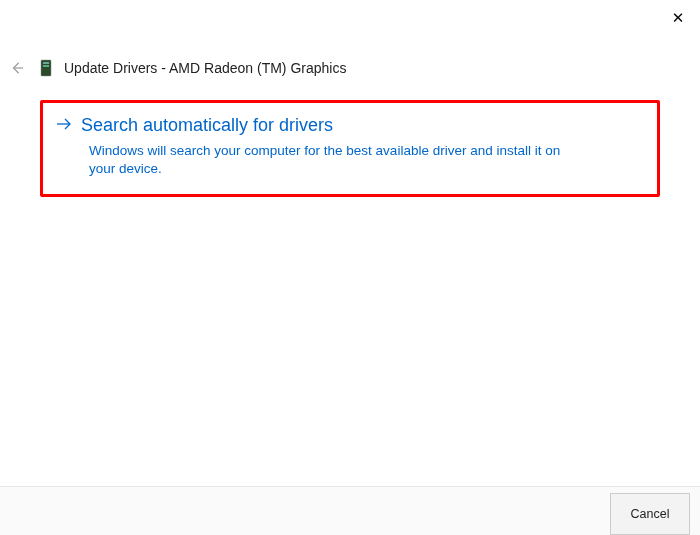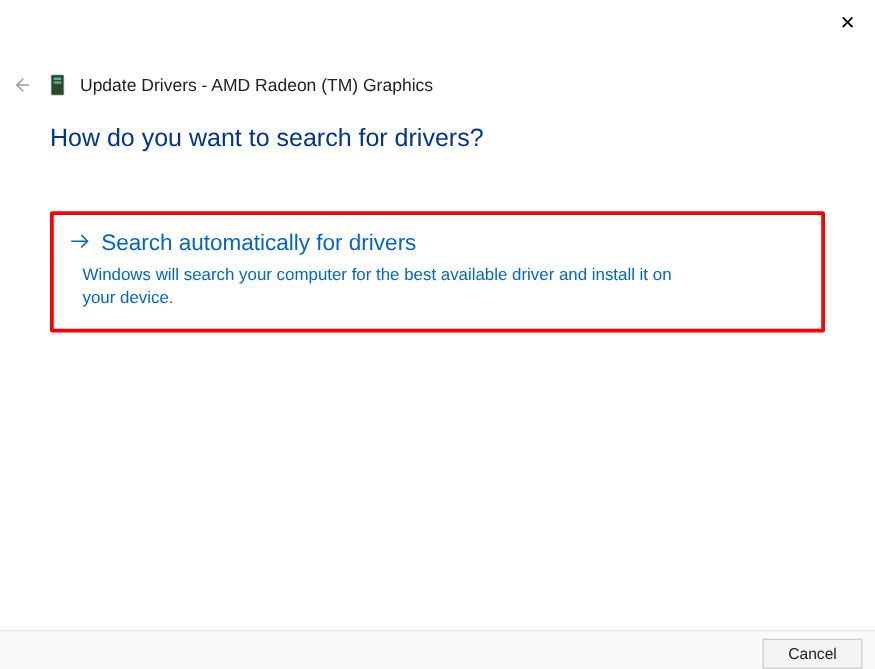--- a/index.html
+++ b/index.html
@@ -97,38 +97,38 @@
       flex-shrink: 0;
     }
     .option-title {
       font-size: 18px;
       color: #0066cc;
       font-weight: 400;
     }
     .option-desc {
       font-size: 13.5px;
       color: #0066cc;
-      margin-left: 11px;
+      margin-left: 34px;
       max-width: 490px;
       line-height: 1.35;
     }
     .footer {
       position: absolute;
       bottom: 0;
       right: 0;
       left: 0;
       border-top: 1px solid #e6e6e6;
       display: flex;
       justify-content: flex-end;
       padding: 6px 10px 0 0;
       background: #fafafa;
     }
     .cancel-btn {
       min-width: 80px;
-      height: 24px;
+      height: 42px;
       border: 1px solid #ccc;
       background: #f3f3f3;
       font-size: 12.5px;
       color: #222;
       cursor: pointer;
       font-family: inherit;
     }
   </style>
 </head>
 <body>
@@ -148,21 +148,20 @@
     <svg width="12" height="18" viewBox="0 0 12 18">
       <rect x="1" y="1" width="10" height="16" rx="1" fill="#2a4a2a" stroke="#888" stroke-width="0.5"></rect>
       <rect x="3" y="3" width="6" height="2" fill="#6a9"></rect>
       <rect x="3" y="6" width="6" height="2" fill="#5a8"></rect>
     </svg>
   </span>
   <span class="title-text">Update Drivers - AMD Radeon (TM) Graphics</span>
 </div>
 
 <div class="content">
-  <h1 class="heading">How do you want to search for drivers?</h1>
 
   <div class="option highlighted">
     <div class="option-title-row">
       <span class="arrow-icon">
         <svg width="16" height="14" viewBox="0 0 16 14" fill="none" stroke="currentColor" stroke-width="1.3">
           <path d="M1 7 L14 7"></path>
           <path d="M9 2 L14 7 L9 12"></path>
         </svg>
       </span>
       <span class="option-title">Search automatically for drivers</span>

